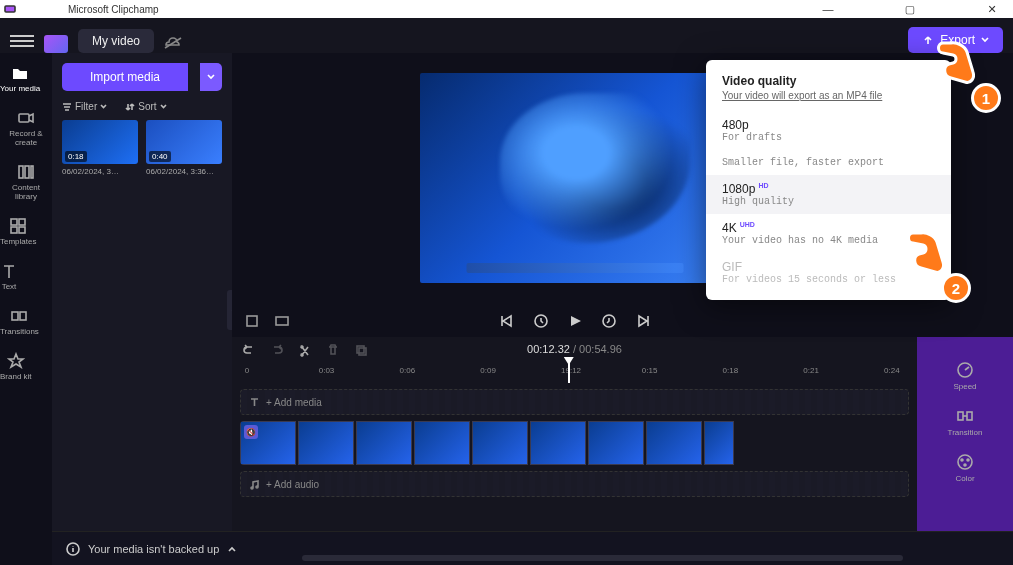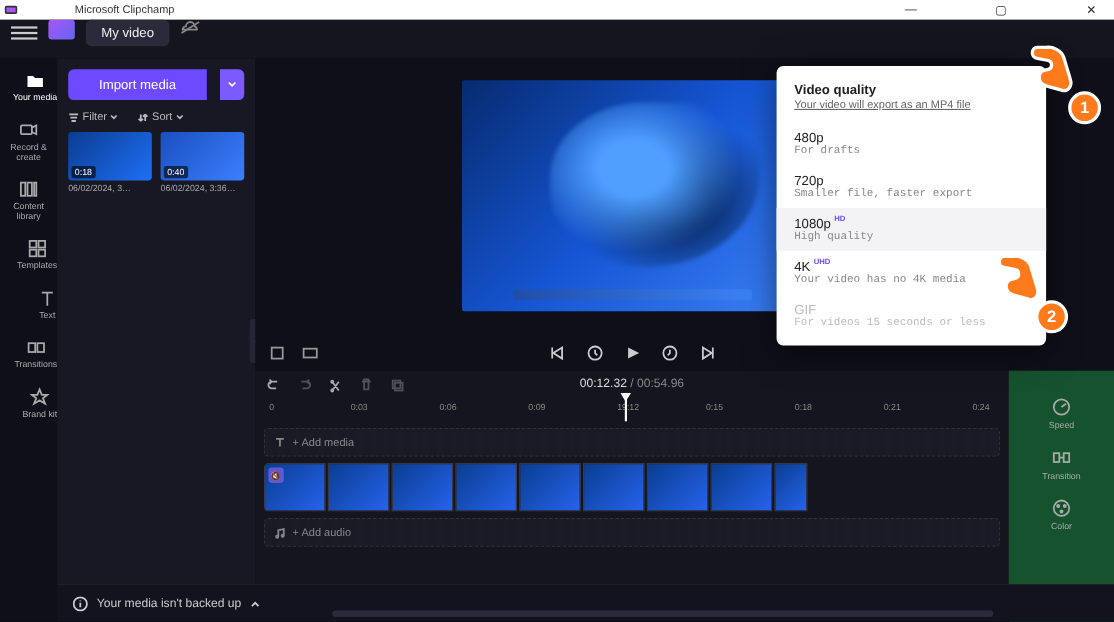--- a/index.html
+++ b/index.html
@@ -4,30 +4,30 @@
 <style>
 * { margin: 0; padding: 0; box-sizing: border-box; font-family: 'Segoe UI', Arial, sans-serif; }
 body { width: 1013px; height: 565px; background: #0f0f1a; overflow: hidden; position: relative; }
 
 
 .titlebar { height: 18px; background: #fff; display: flex; align-items: center; padding: 0 4px; font-size: 10px; color: #333; gap: 48px; }
 .titlebar .spacer { flex: 1; }
 .titlebar .win-ctrl { width: 34px; text-align: center; font-size: 11px; cursor: default; }
 
 
-.header { height: 35px; background: #15151f; display: flex; align-items: flex-start; padding: 0 10px; gap: 10px; }
+.header { height: 35px; background: #15151f; display: flex; align-items: flex-end; padding: 0 10px; gap: 10px; }
 .hamburger { width: 24px; height: 24px; display: flex; flex-direction: column; justify-content: center; gap: 3px; cursor: pointer; }
 .hamburger span { height: 2px; background: #ccc; }
 .logo-chip { width: 24px; height: 18px; background: linear-gradient(135deg, #a855f7, #6366f1); border-radius: 3px; }
 .title-pill { background: #2a2a3a; color: #eee; padding: 5px 14px; border-radius: 5px; font-size: 12px; }
 .cloud-off { color: #888; font-size: 14px; }
 .export-btn { margin-left: auto; background: #6d4aff; color: #fff; display: flex; align-items: center; gap: 6px; padding: 6px 14px; border-radius: 5px; font-size: 12px; cursor: pointer; }
 
 
-.left-rail { position: absolute; left: 0; top: 53px; width: 52px; bottom: 0; background: #0f0f1a; display: flex; flex-direction: column; align-items: flex-end; padding-top: 8px; gap: 10px; }
+.left-rail { position: absolute; left: 0; top: 53px; width: 52px; bottom: 0; background: #0f0f1a; display: flex; flex-direction: column; align-items: flex-start; padding-top: 8px; gap: 10px; }
 .rail-item { display: flex; flex-direction: column; align-items: center; gap: 2px; color: #aaa; font-size: 8px; cursor: pointer; text-align: center; padding: 3px 0; }
 .rail-item.active { color: #fff; }
 .rail-icon { width: 18px; height: 18px; }
 
 
 .media-panel { position: absolute; left: 52px; top: 53px; width: 180px; bottom: 34px; background: #181824; padding: 10px; }
 .import-btn { display: flex; gap: 12px; }
 .import-main { flex: 1; background: #6d4aff; color: #fff; text-align: center; padding: 7px 0; border-radius: 5px 0 0 5px; font-size: 12px; cursor: pointer; }
 .import-drop { width: 22px; background: #7b5aff; border-radius: 0 5px 5px 0; display: flex; align-items: center; justify-content: center; color: #fff; cursor: pointer; }
 .filter-row { display: flex; gap: 18px; margin: 10px 0 8px; color: #bbb; font-size: 10px; }
@@ -61,21 +61,21 @@
 .tl-ruler { position: relative; height: 20px; margin: 0 6px; color: #888; font-size: 8px; }
 .tl-tick { position: absolute; top: 3px; }
 .playhead { position: absolute; left: 50%; top: 0; bottom: 0; width: 2px; background: #fff; }
 .playhead::before { content: ''; position: absolute; top: -6px; left: -4px; width: 10px; height: 8px; background: #fff; clip-path: polygon(0 0, 100% 0, 50% 100%); }
 .track { margin: 6px 8px; height: 26px; background: repeating-linear-gradient(90deg, #1b1b28 0 6px, #1a1a26 6px 12px); border-radius: 4px; display: flex; align-items: center; padding-left: 8px; gap: 6px; color: #888; font-size: 10px; border: 1px dashed #333; }
 .clip-track { margin: 2px 8px; height: 44px; display: flex; gap: 2px; border-radius: 4px; overflow: hidden; }
 .clip-frame { width: 56px; background: linear-gradient(135deg, #0a3d91, #2563eb); border: 1px solid #3a3a50; position: relative; }
 .clip-frame .mute-badge { position: absolute; left: 3px; top: 3px; width: 14px; height: 14px; background: #5b5bd6; border-radius: 3px; display: flex; align-items: center; justify-content: center; color: #fff; font-size: 8px; }
 
 
-.right-rail { position: absolute; right: 0; top: 337px; width: 96px; bottom: 0; background: #14532d; display: flex; flex-direction: column; align-items: center; padding-top: 24px; gap: 16px; }
+.right-rail { position: absolute; right: 0; top: 337px; width: 96px; bottom: 0; background: #4c1d95; display: flex; flex-direction: column; align-items: center; padding-top: 24px; gap: 16px; }
 .rr-item { display: flex; flex-direction: column; align-items: center; gap: 3px; color: #aaa; font-size: 8px; cursor: pointer; }
 .rr-icon { width: 18px; height: 18px; }
 
 
 .popover { position: absolute; right: 62px; top: 60px; width: 245px; background: #fff; border-radius: 6px; box-shadow: 0 6px 30px rgba(0,0,0,.5); padding: 14px 0 8px; z-index: 5; }
 .popover h4 { font-size: 12px; font-weight: 600; padding: 0 16px 2px; color: #222; }
 .popover .sub { font-size: 10px; color: #666; padding: 0 16px 10px; text-decoration: underline; }
 .q-opt { padding: 7px 16px; cursor: pointer; }
 .q-opt.sel { background: #f3f3f6; }
 .q-opt .ql { font-size: 12px; color: #222; font-weight: 500; display: flex; align-items: flex-start; gap: 3px; }
@@ -113,20 +113,29 @@
       <span></span>
       <span></span>
       <span></span>
     </div>
   <div class="logo-chip"></div>
   <div class="title-pill">My video</div>
   <div class="cloud-off">
     <svg width="18" height="14">
         <path d="M2 9a3 3 0 0 1 3-3 4 4 0 0 1 8 0 3 3 0 0 1 2 3H2z"></path>
         <line x1="1" y1="12" x2="17" y2="2"></line>
+      </svg>
+  </div>
+  <div class="export-btn">
+    <svg width="12" height="12">
+        <path d="M6 10V3m0 0L3 6m3-3 3 3" stroke="#fff"></path>
+      </svg>
+    <span>Export</span>
+    <svg width="8" height="8">
+        <path d="M1 2l3 3 3-3" stroke="#fff"></path>
       </svg>
   </div>
 </div>
 
 <div class="left-rail">
   <div class="rail-item active">
     <svg class="rail-icon">
         <path d="M2 5h5l2 2h7v8H2z" fill="#fff" stroke="none"></path>
       </svg>
     <span>Your media</span>
@@ -348,23 +357,20 @@
 <div class="popover">
   <h4>Video quality</h4>
   <div class="sub">Your video will export as an MP4 file</div>
   <div class="q-opt">
     <div class="ql">
         <span>480p</span>
       </div>
     <div class="qd">For drafts</div>
   </div>
   <div class="q-opt">
-    <div class="ql">
-        <span>720p</span>
-      </div>
     <div class="qd">Smaller file, faster export</div>
   </div>
   <div class="q-opt sel">
     <div class="ql">
         <span>1080p</span>
         <sup>HD</sup>
       </div>
     <div class="qd">High quality</div>
   </div>
   <div class="q-opt">

